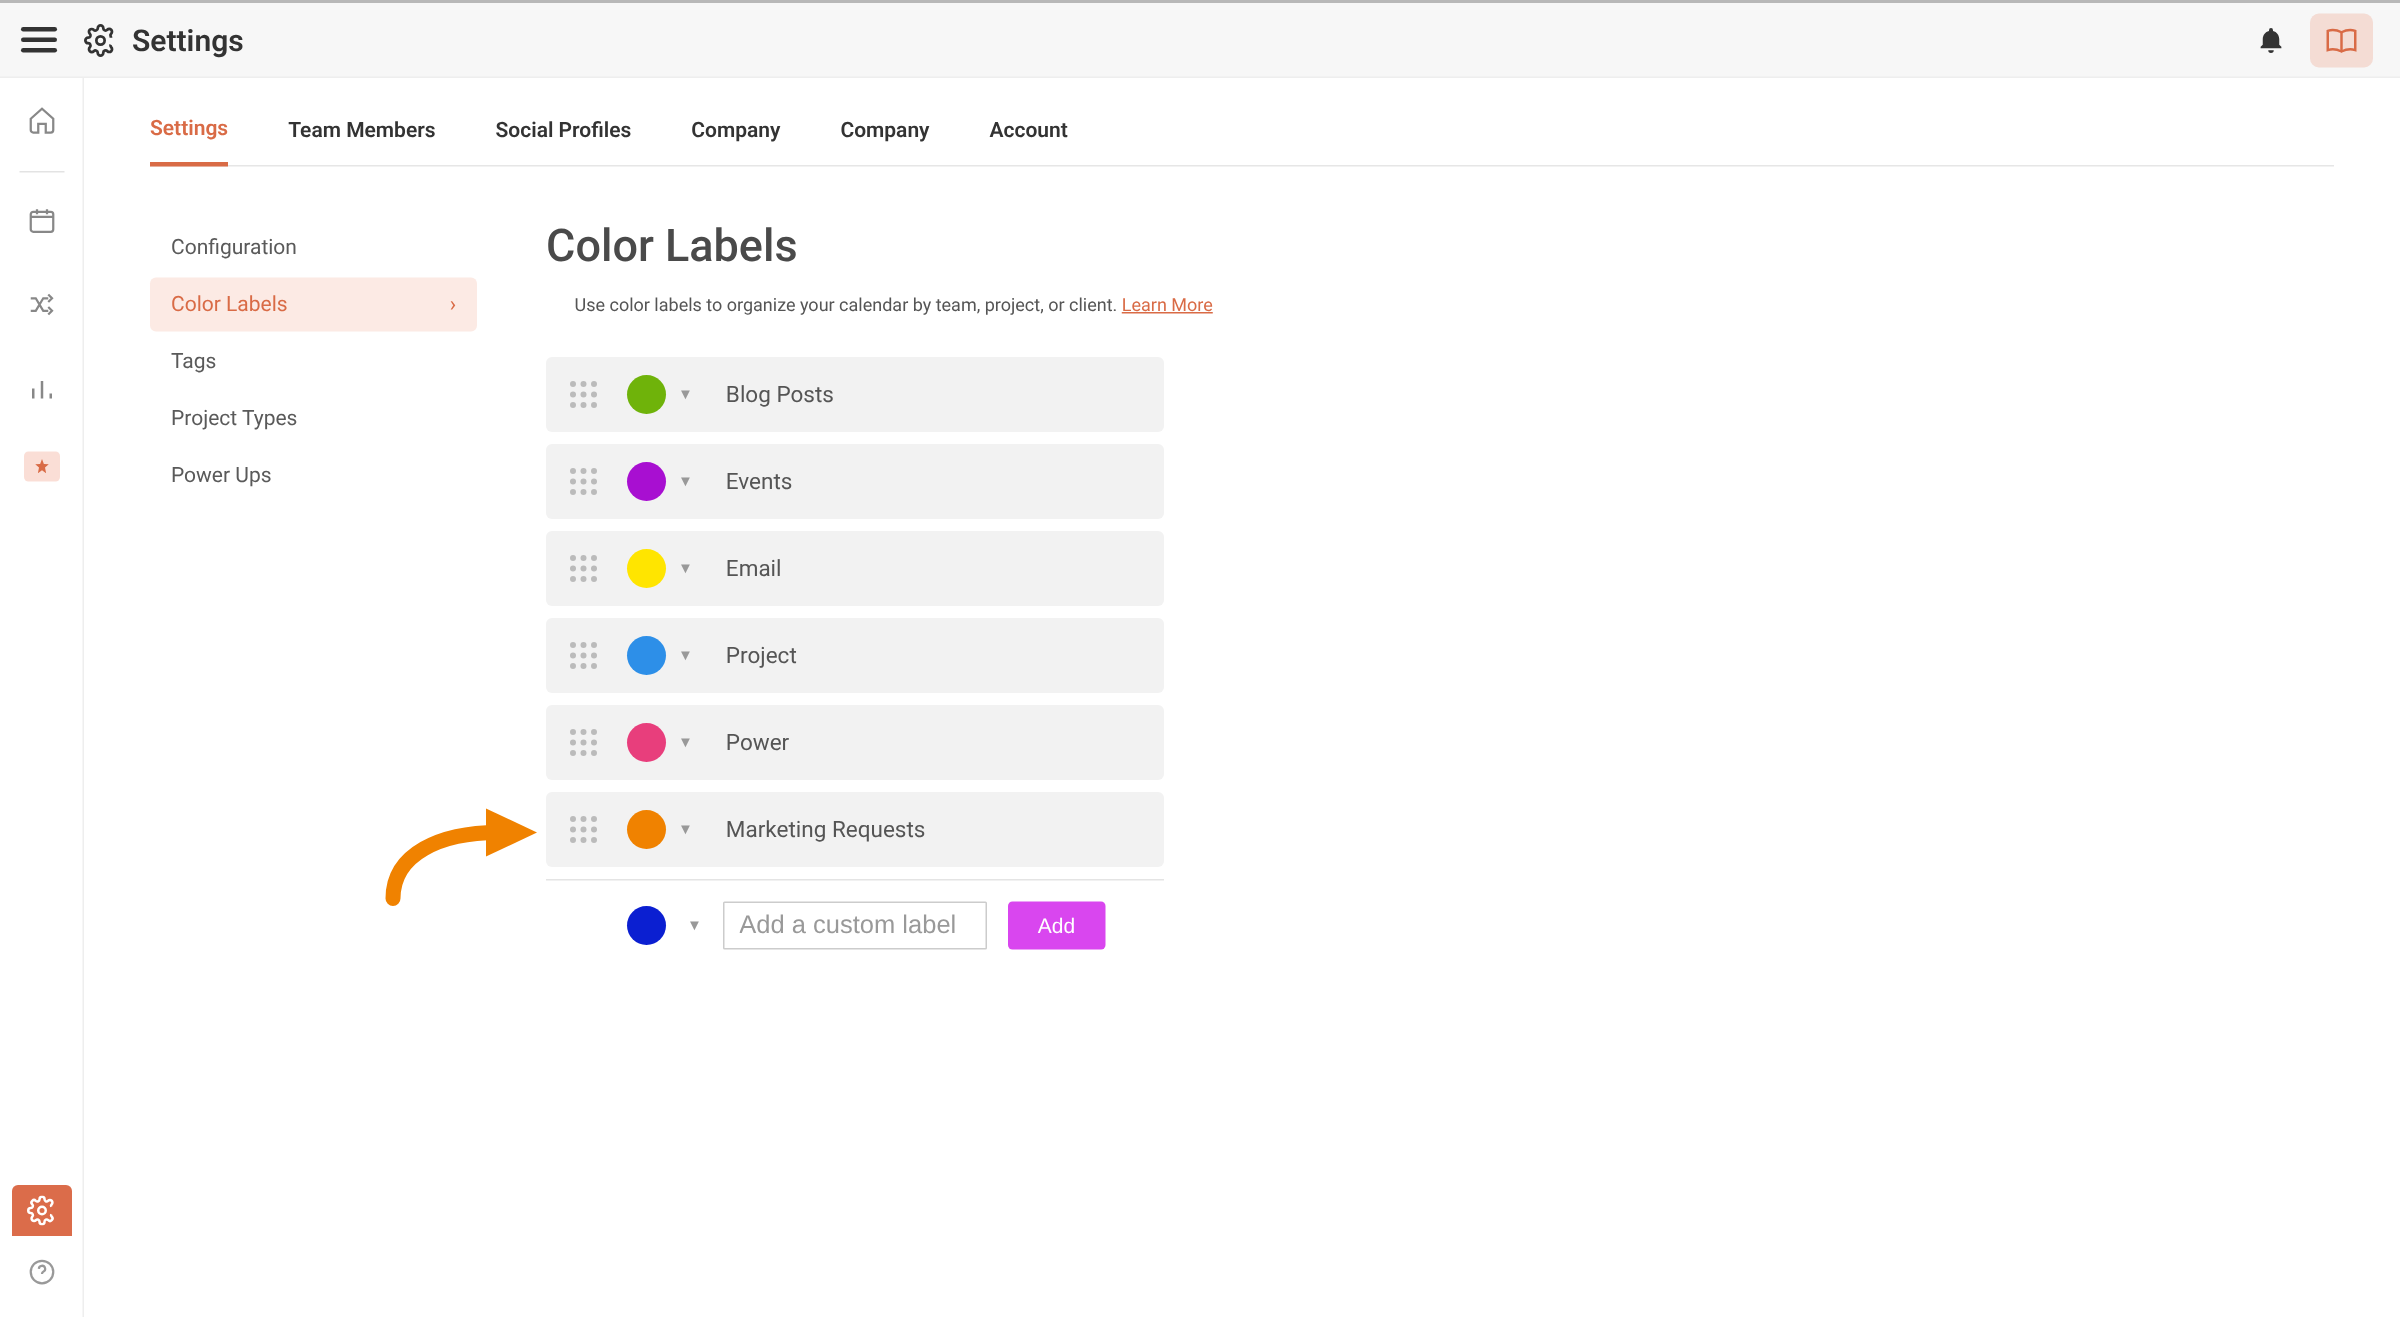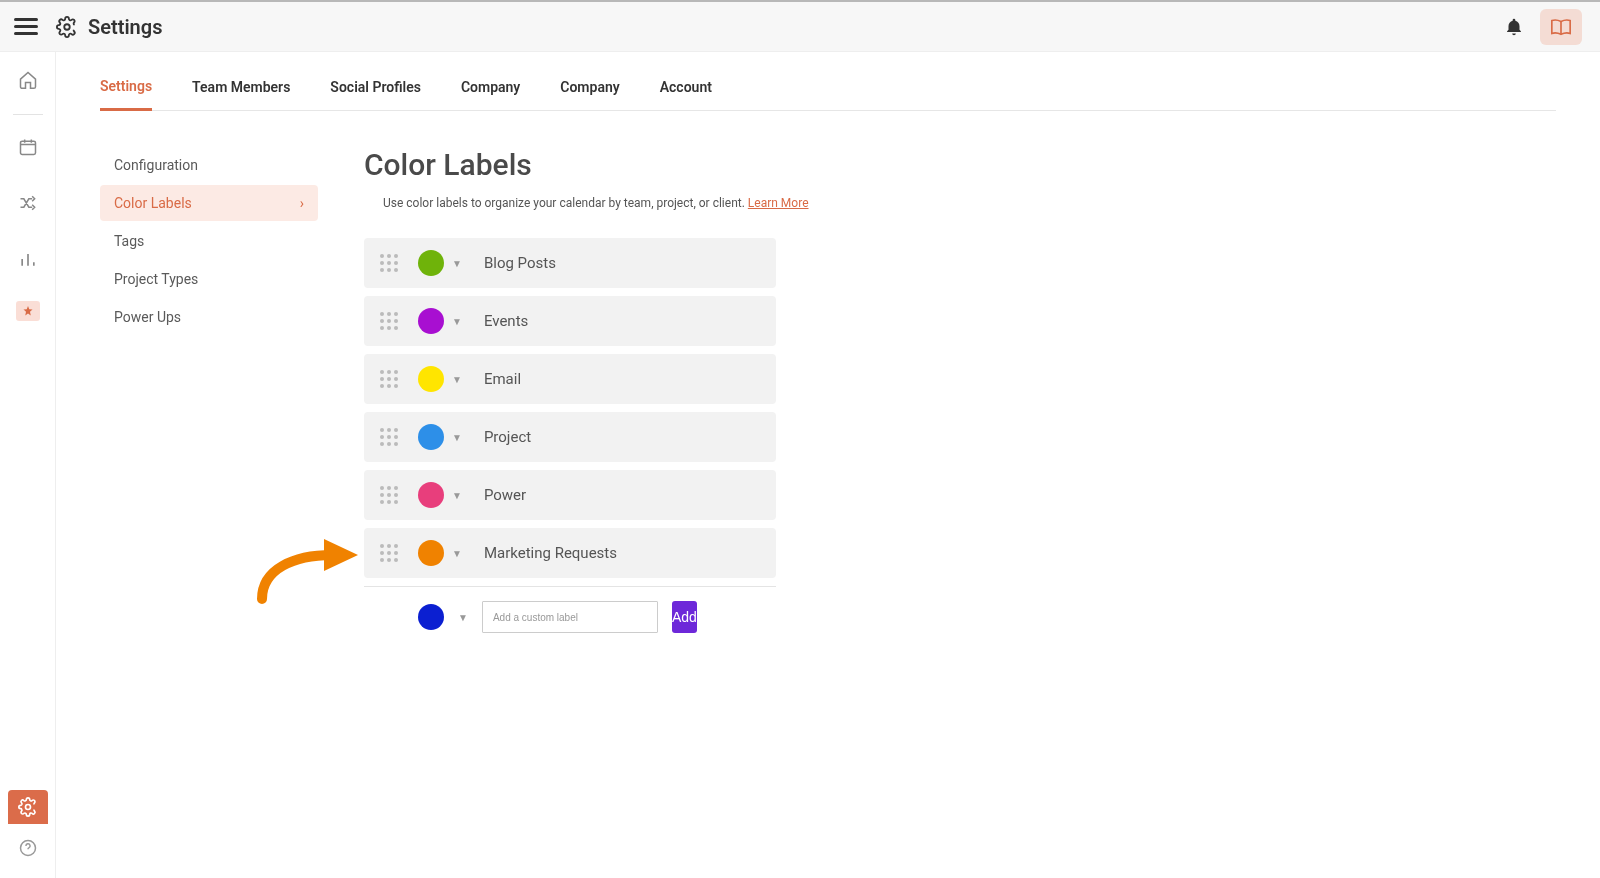--- a/index.html
+++ b/index.html
@@ -113,26 +113,26 @@
   .label-name { font-size: 15px; color: #555; }
 
   .label-divider { width: 412px; height: 1px; background: #e4e4e4; margin: 6px 0 14px 0; }
 
   .add-row { display: flex; align-items: center; gap: 14px; width: 412px; padding-left: 54px; }
   .add-row .swatch { margin-right: 0; }
   .add-row .sw-caret { margin-right: 0; }
   .add-input {
     height: 32px; width: 176px;
     border: 1px solid #ccc; border-radius: 1px;
-    padding: 0 10px; font-size: 10px; color: #555;
+    padding: 0 10px; font-size: 17px; color: #555;
   }
   .add-input::placeholder { color: #999; }
   .add-btn {
-    height: 32px; padding: 0 0;
-    background: #6d28d9; color: #fff; border: none; border-radius: 3px;
+    height: 32px; padding: 0 20px;
+    background: #d946ef; color: #fff; border: none; border-radius: 3px;
     font-size: 14px; font-weight: 500; cursor: pointer;
   }
 
   .callout-arrow {
     position: absolute;
     left: -110px; top: 390px;
     width: 110px; height: 70px;
   }
 </style>
 </head>

